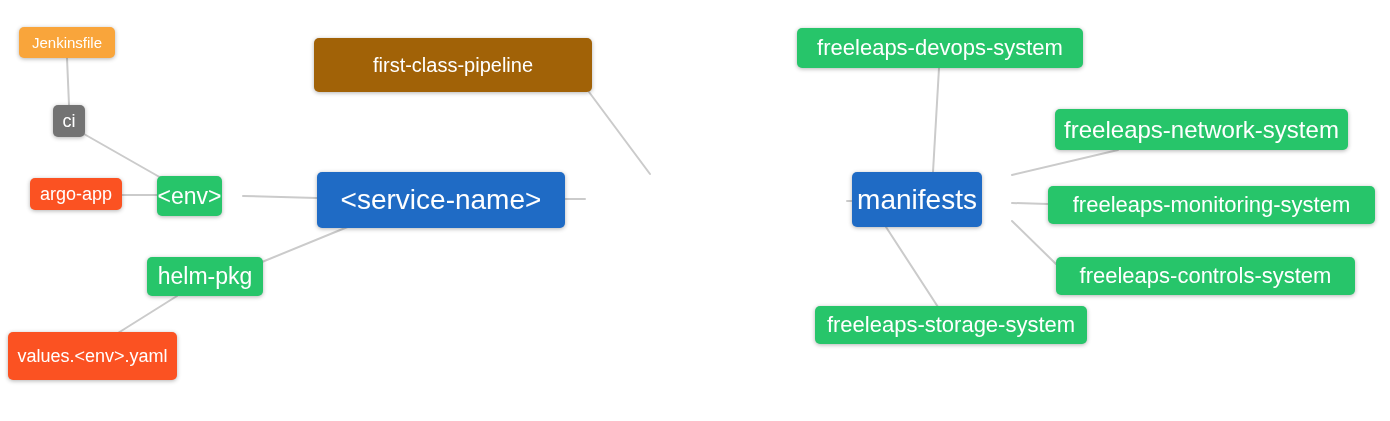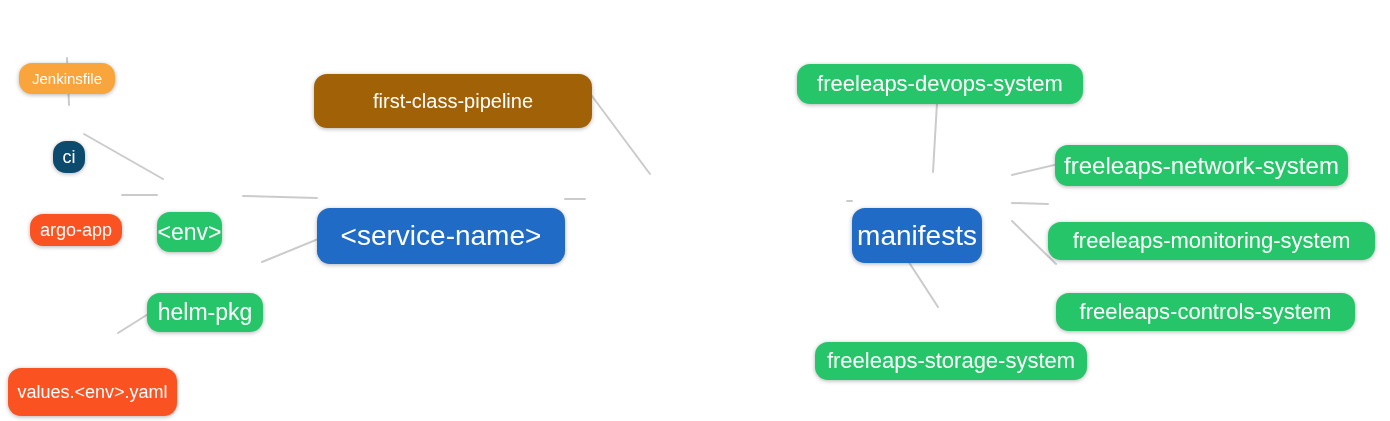--- a/index.html
+++ b/index.html
@@ -31,28 +31,27 @@
     height: 421px;
     z-index: 2;
   }
   .node {
     position: absolute;
     box-sizing: border-box;
     display: flex;
     align-items: center;
     justify-content: center;
     color: #ffffff;
-    border-radius: 13px;
+    border-radius: 5px;
     box-shadow: 0 1px 4px rgba(0,0,0,0.30);
     white-space: nowrap;
     cursor: pointer;
     user-select: none;
     line-height: 1;
     padding: 0 6px;
-    margin-top: 36px;
   }
 </style>
 </head>
 <body>
 
 <div class="canvas">
   <svg class="edge-layer" viewBox="0 0 1390 421" xmlns="http://www.w3.org/2000/svg">
       <line x1="67" y1="58" x2="69" y2="105" stroke="#CBCBCB" stroke-width="2" stroke-linecap="round"></line>
       <line x1="84" y1="134" x2="163" y2="179" stroke="#CBCBCB" stroke-width="2" stroke-linecap="round"></line>
       <line x1="122" y1="195" x2="157" y2="195" stroke="#CBCBCB" stroke-width="2" stroke-linecap="round"></line>
@@ -72,18 +71,18 @@
       <div class="node" style="left: 314px; top: 38px; width: 278px; height: 54px; font-size: 20px; background: #a16207; color: rgb(255, 255, 255);">first-class-pipeline</div>
       <div class="node" style="left: 317px; top: 172px; width: 248px; height: 56px; font-size: 28px; background: rgb(31, 107, 197); color: rgb(255, 255, 255);">&lt;service-name&gt;</div>
       <div class="node" style="left: 852px; top: 172px; width: 130px; height: 55px; font-size: 28px; background: rgb(31, 107, 197); color: rgb(255, 255, 255);">manifests</div>
       <div class="node" style="left: 157px; top: 176px; width: 65px; height: 40px; font-size: 23px; background: rgb(39, 197, 106); color: rgb(255, 255, 255);">&lt;env&gt;</div>
       <div class="node" style="left: 147px; top: 257px; width: 116px; height: 39px; font-size: 23px; background: rgb(39, 197, 106); color: rgb(255, 255, 255);">helm-pkg</div>
       <div class="node" style="left: 797px; top: 28px; width: 286px; height: 40px; font-size: 22px; background: rgb(39, 197, 106); color: rgb(255, 255, 255);">freeleaps-devops-system</div>
       <div class="node" style="left: 1055px; top: 109px; width: 293px; height: 41px; font-size: 24px; background: rgb(39, 197, 106); color: rgb(255, 255, 255);">freeleaps-network-system</div>
       <div class="node" style="left: 1048px; top: 186px; width: 327px; height: 38px; font-size: 22px; background: rgb(39, 197, 106); color: rgb(255, 255, 255);">freeleaps-monitoring-system</div>
       <div class="node" style="left: 1056px; top: 257px; width: 299px; height: 38px; font-size: 22px; background: rgb(39, 197, 106); color: rgb(255, 255, 255);">freeleaps-controls-system</div>
       <div class="node" style="left: 815px; top: 306px; width: 272px; height: 38px; font-size: 22px; background: rgb(39, 197, 106); color: rgb(255, 255, 255);">freeleaps-storage-system</div>
-      <div class="node" style="left: 53px; top: 105px; width: 32px; height: 32px; font-size: 18px; background: #0c4a6e; color: rgb(255, 255, 255);">ci</div>
+      <div class="node" style="left: 53px; top: 105px; width: 32px; height: 32px; font-size: 18px; background: #737373; color: rgb(255, 255, 255);">ci</div>
       <div class="node" style="left: 30px; top: 178px; width: 92px; height: 32px; font-size: 18px; background: rgb(251, 82, 34); color: rgb(255, 255, 255);">argo-app</div>
       <div class="node" style="left: 8px; top: 332px; width: 169px; height: 48px; font-size: 18px; background: rgb(251, 82, 34); color: rgb(255, 255, 255);">values.&lt;env&gt;.yaml</div>
       <div class="node" style="left: 19px; top: 27px; width: 96px; height: 31px; font-size: 15px; background: rgb(249, 165, 59); color: rgb(255, 255, 255);">Jenkinsfile</div>
     </div>
 </div>
 
 </body></html>

